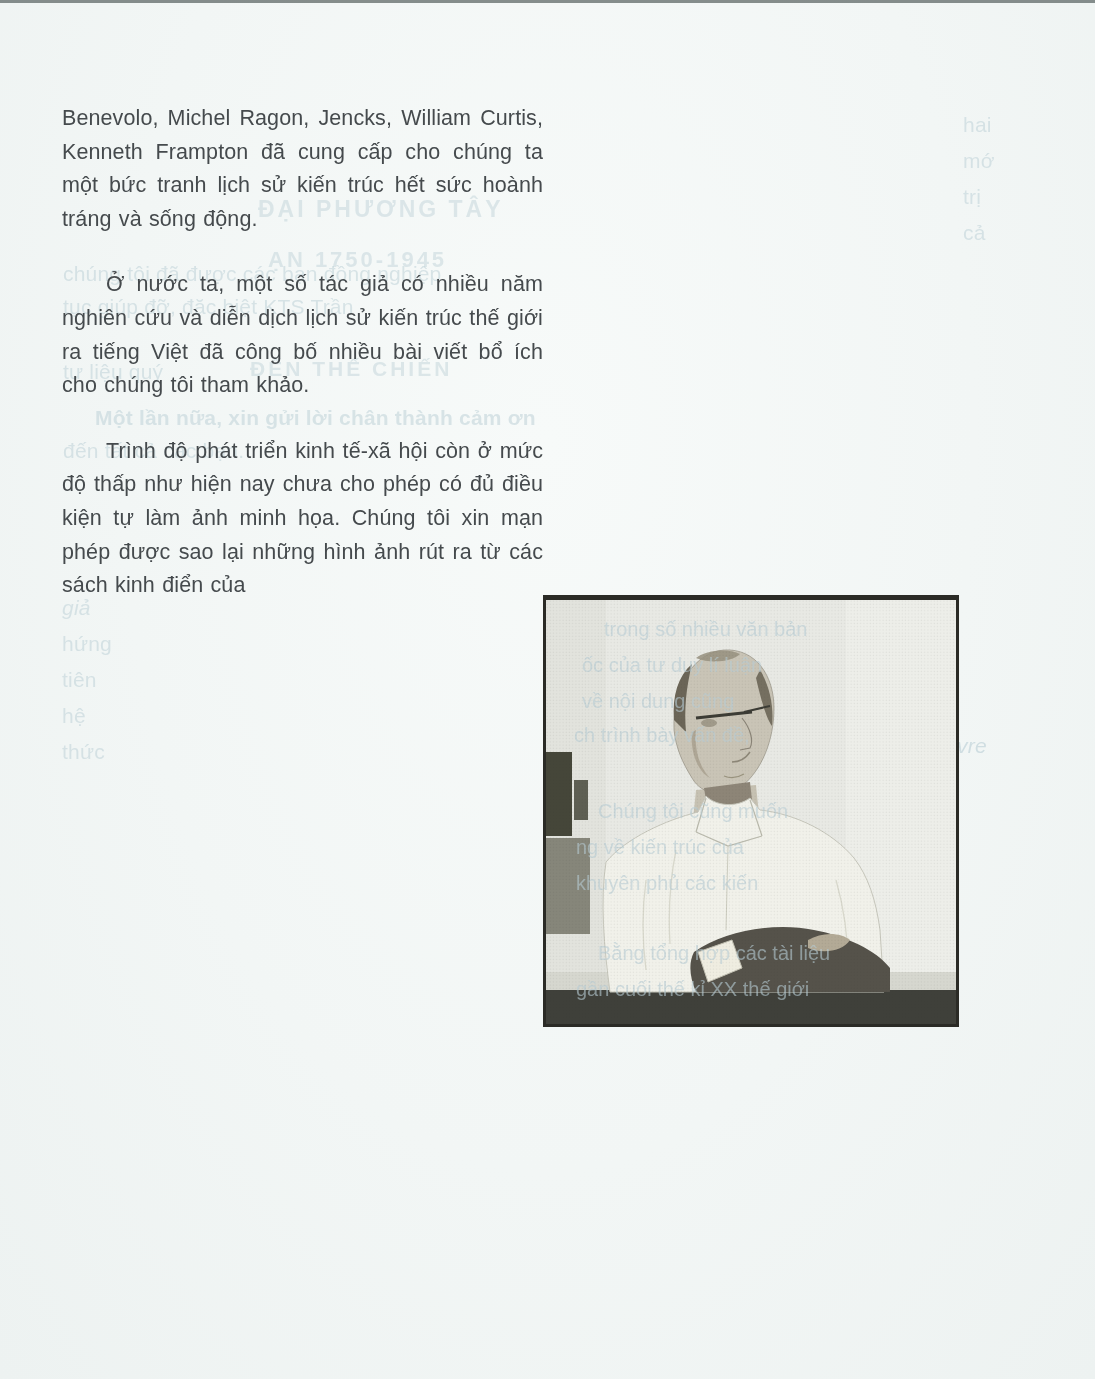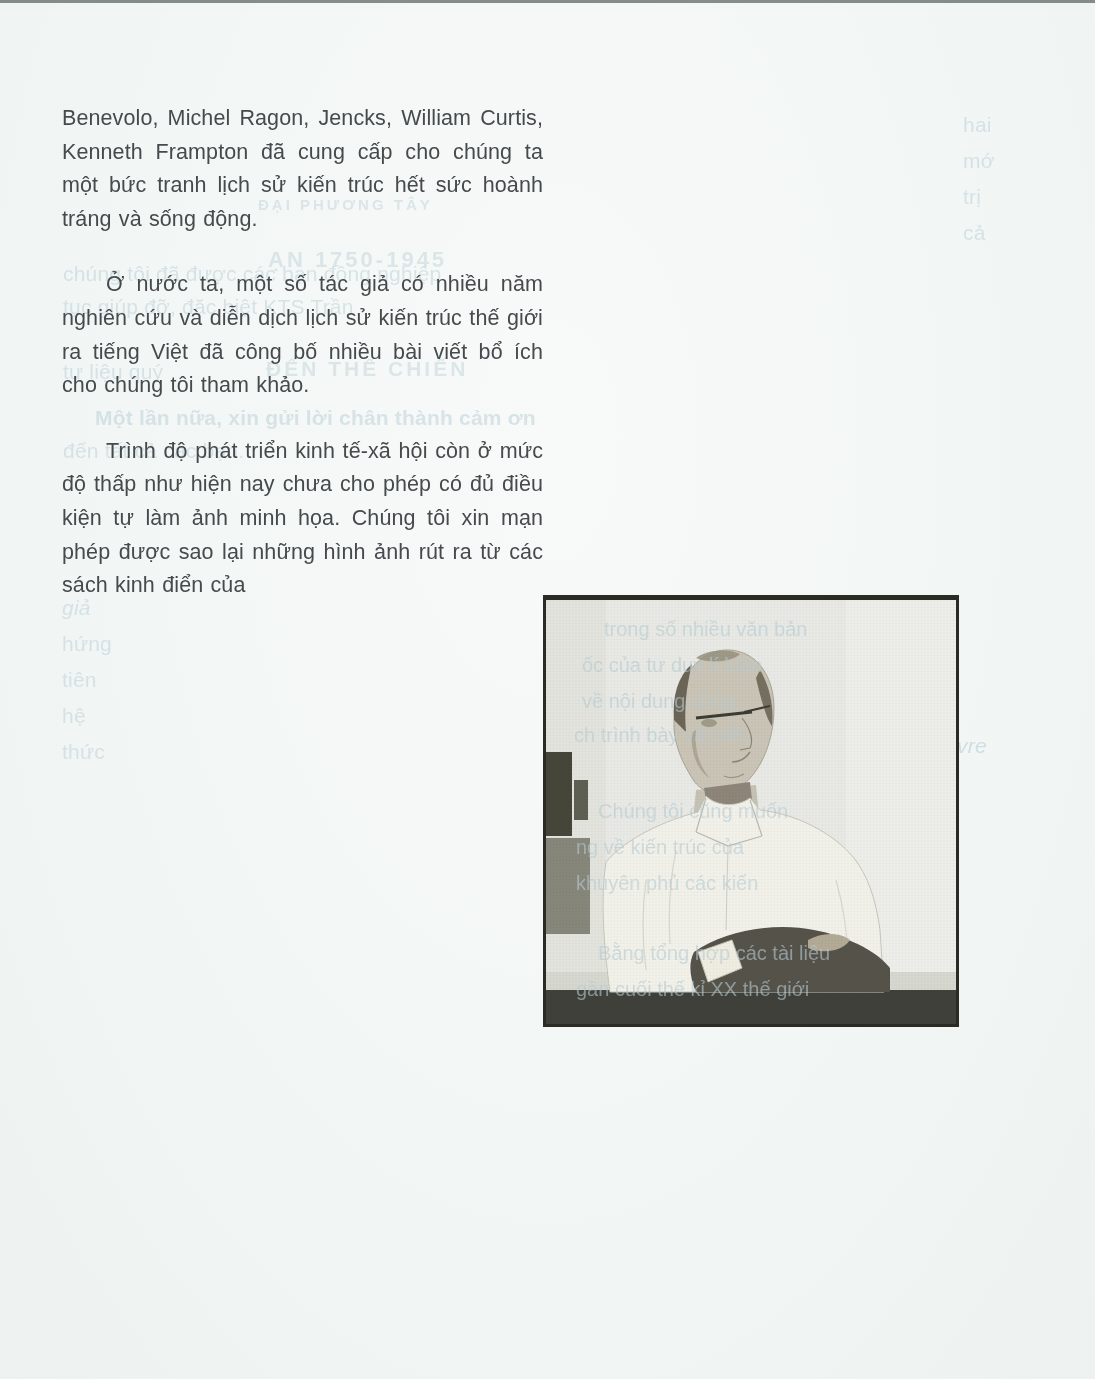--- a/index.html
+++ b/index.html
@@ -23,28 +23,28 @@
     border:3px solid #2b2b26;border-top-width:5px;background:#e8e9e4;
   }
   .photo-frame svg{display:block;}
 
   .ghost{
     position:absolute;color:#bfd2d8;opacity:.55;filter:blur(.3px);
     font-size:21px;white-space:nowrap;z-index:0;letter-spacing:.2px;
   }
   .ghost.it{font-style:italic;color:#b5cbd3;}
   .ghost.b{font-weight:bold;letter-spacing:3px;color:#c6d7dc;}
-  .gA0{left:258px;top:196px;font-size:15px;}
+  .gA0{left:258px;top:196px;font-size:23px;}
   .gA1{left:140px;top:228px;}
   .gA2{left:268px;top:247px;font-size:22px;}
   .gA3{left:63px;top:262px;}
   .gA4{left:63px;top:295px;}
   .gA5{left:63px;top:328px;}
   .gA6{left:63px;top:360px;}
-  .gA7{left:266px;top:357px;}
+  .gA7{left:250px;top:357px;}
   .gA8{left:95px;top:406px;font-weight:bold;}
   .gA9{left:63px;top:439px;}
   .gB0{left:62px;top:596px;font-style:italic;}
   .gB1{left:62px;top:632px;}
   .gB2{left:62px;top:668px;}
   .gB3{left:62px;top:704px;}
   .gB4{left:62px;top:740px;}
   .gC0{left:963px;top:113px;}
   .gC1{left:963px;top:149px;}
   .gC2{left:963px;top:185px;}

